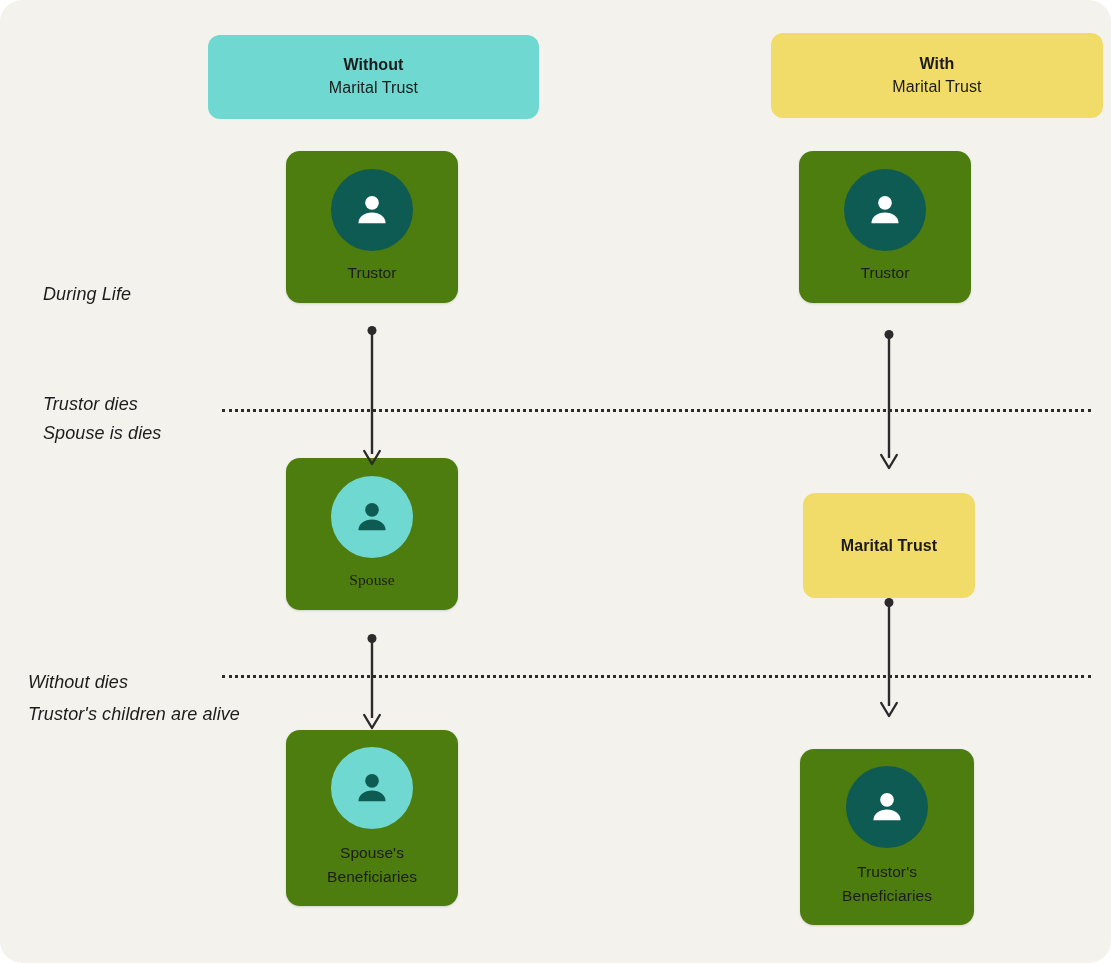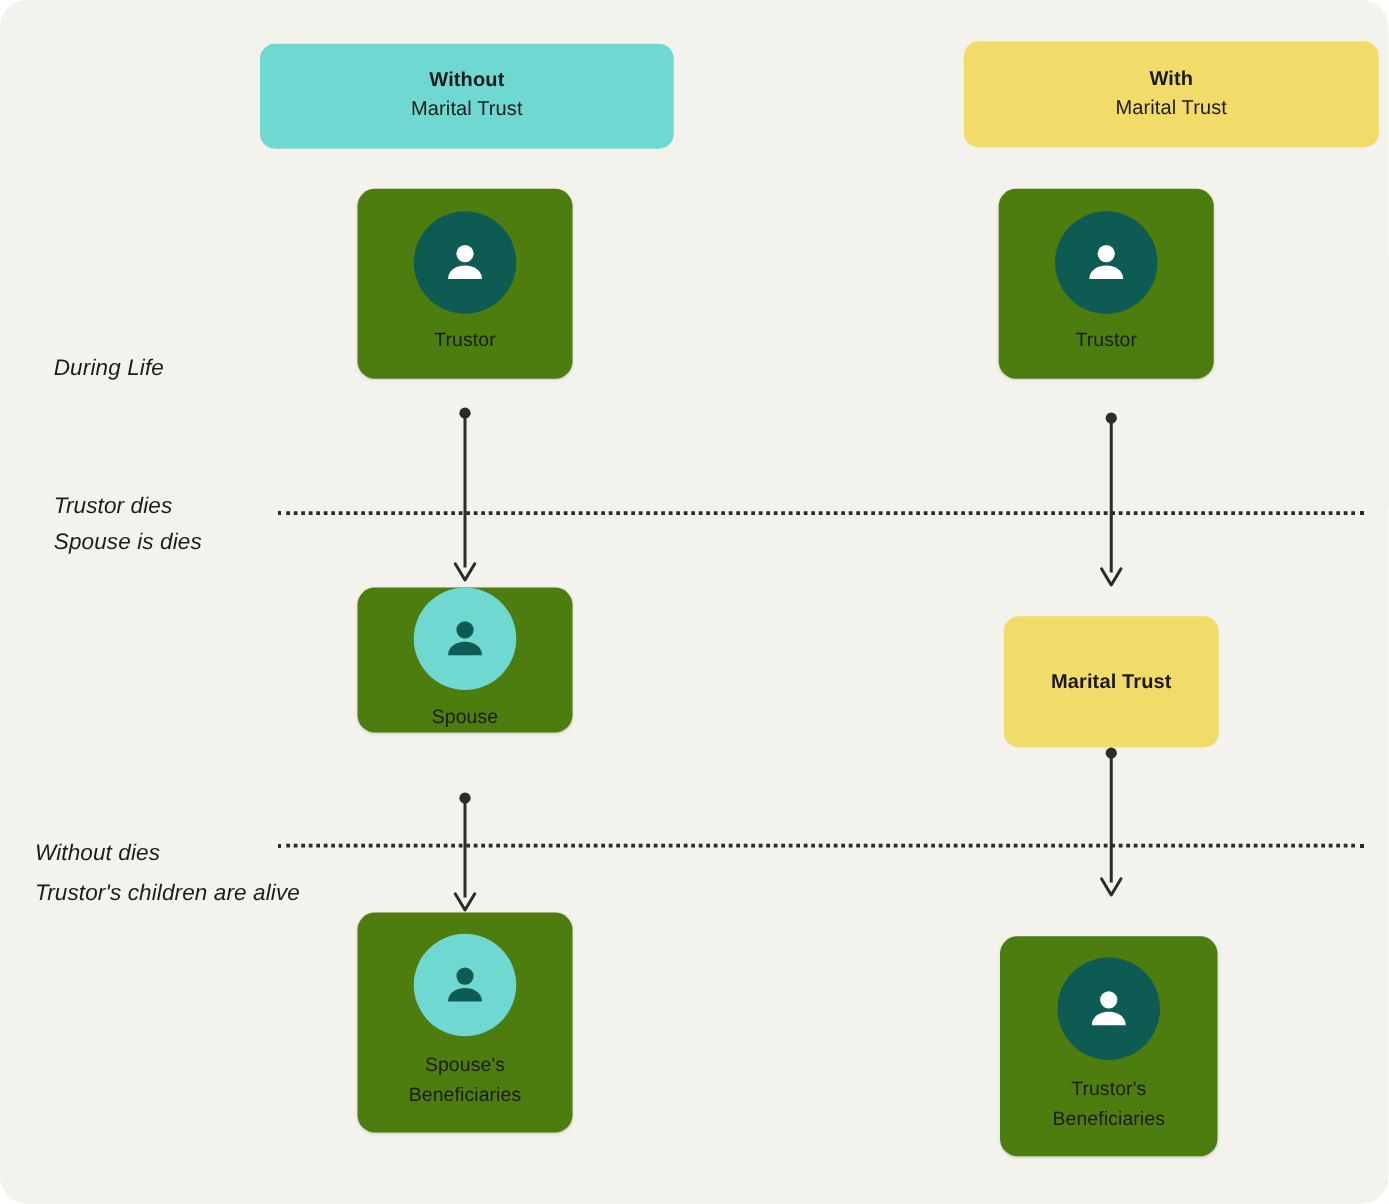--- a/index.html
+++ b/index.html
@@ -115,21 +115,21 @@
   }
 
   
   .connector {
     position: absolute;
     overflow: visible;
   }
 
   
   #card-trustor-left        { left: 286px; top: 151px; width: 172px; height: 152px; }
-  #card-spouse              { left: 286px; top: 470px; width: 172px; height: 116px; }
+  #card-spouse              { left: 286px; top: 458px; width: 172px; height: 152px; font-family: Liberation Serif, serif; }
   #card-spouse-beneficiaries{ left: 286px; top: 730px; width: 172px; height: 176px; align-items: center; }
 
   
   #card-trustor-right        { left: 799px; top: 151px; width: 172px; height: 152px; }
   #box-marital-trust         { left: 803px; top: 493px; width: 172px; height: 105px; }
   #card-trustor-beneficiaries{ left: 800px; top: 718px; width: 174px; height: 176px; margin-top: 31px; }
 
   #arrow-left-1  { left: 356px; top: 326px; width: 32px; height: 140px; }
   #arrow-left-2  { left: 356px; top: 634px; width: 32px; height: 96px; }
   #arrow-right-1 { left: 873px; top: 330px; width: 32px; height: 140px; }

